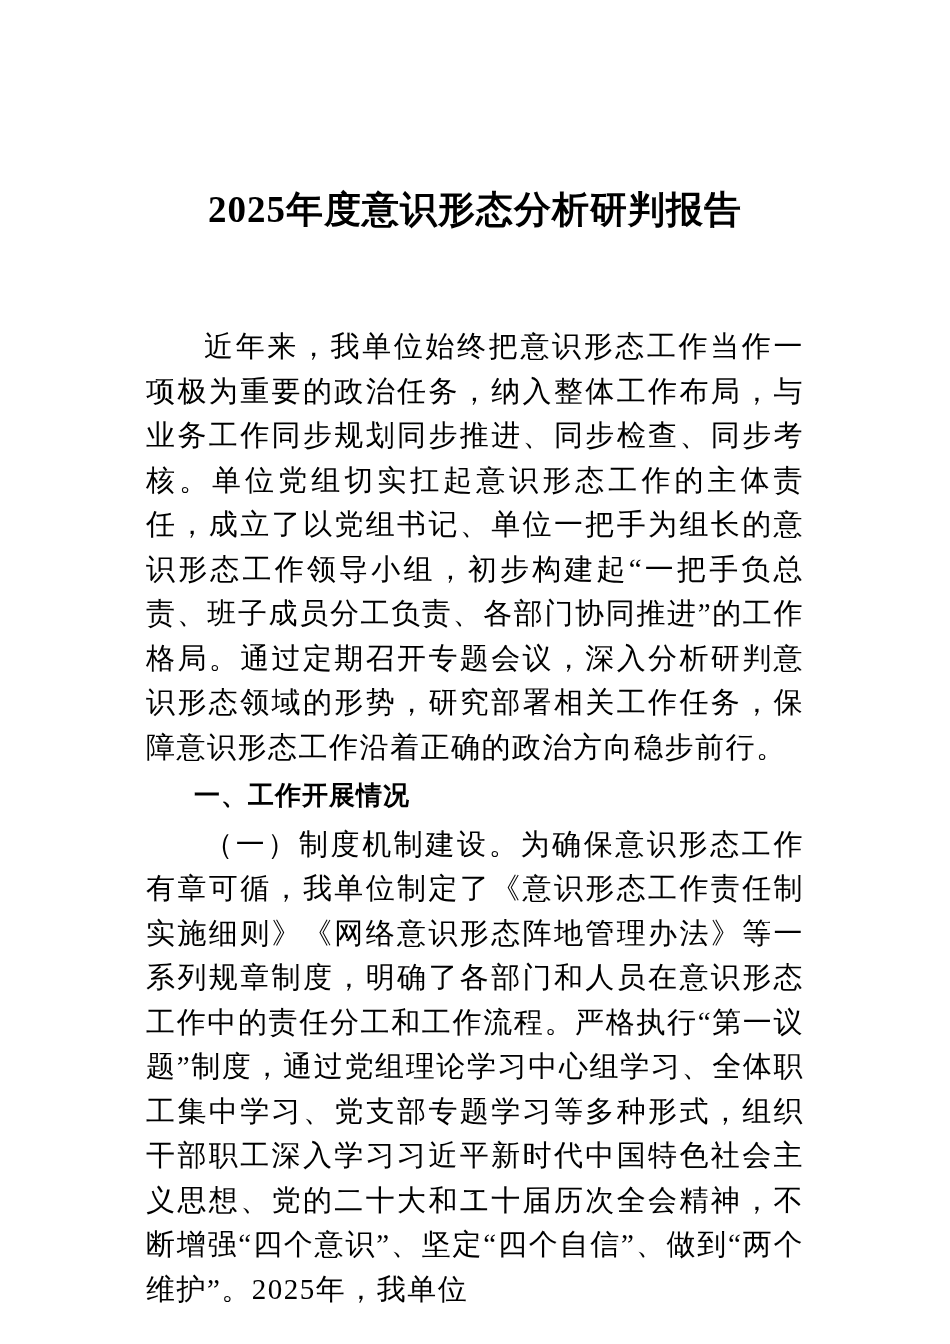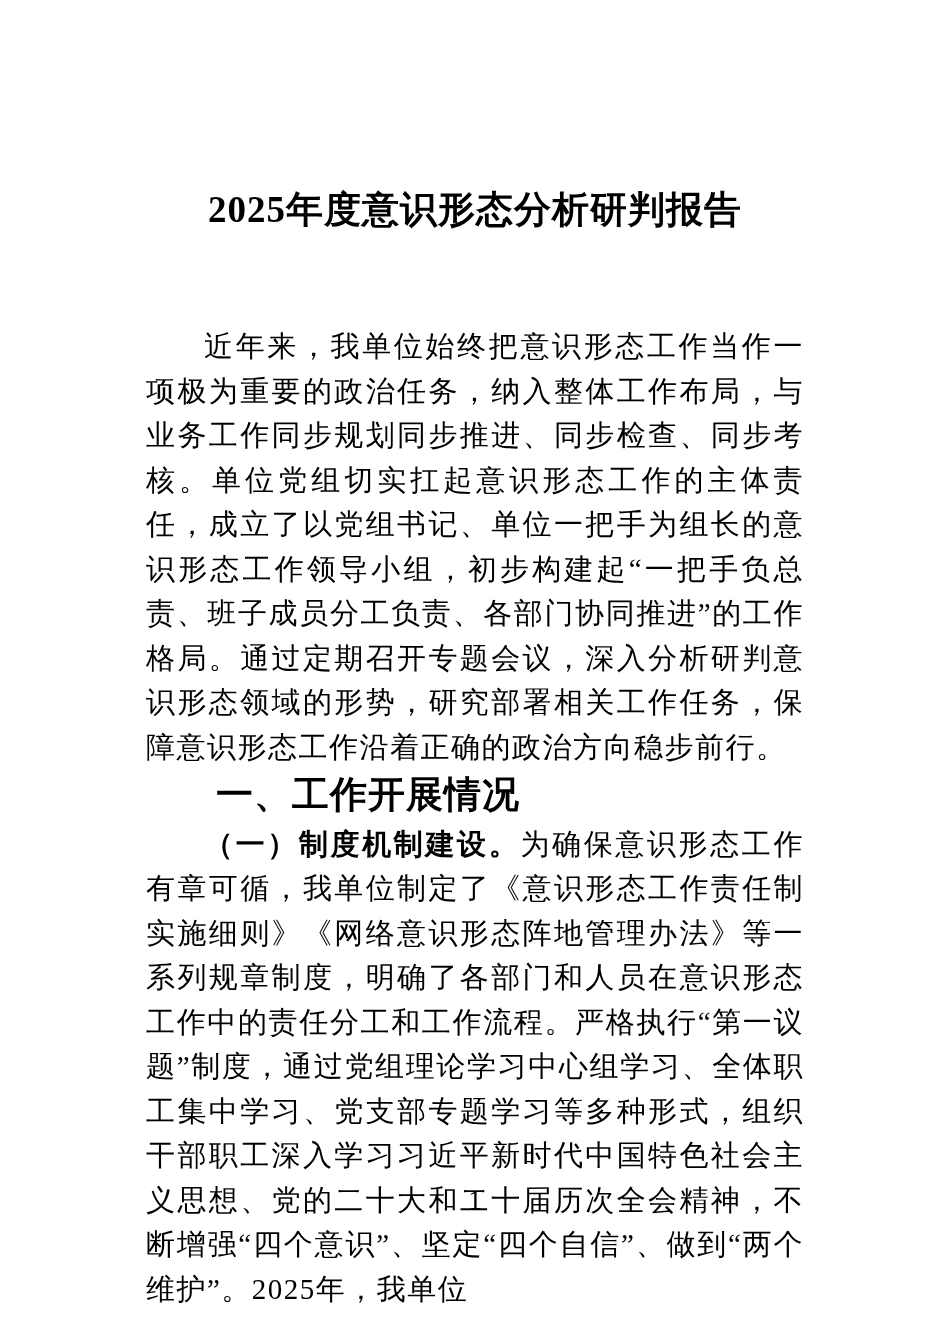--- a/index.html
+++ b/index.html
@@ -34,29 +34,29 @@
     line-height: 44.5px;
     text-align: justify;
     text-justify: inter-character;
     text-indent: 2em;
     letter-spacing: 1.5px;
     word-break: break-all;
     font-family: "Liberation Serif", "DejaVu Serif", serif;
   }
   .section-heading {
     margin: 0;
-    font-size: 37px;
+    font-size: 26px;
     line-height: 44.5px;
     font-weight: bold;
     text-indent: 2em;
     letter-spacing: 1px;
     font-family: "Liberation Sans", "DejaVu Sans", sans-serif;
   }
   .para-lead {
-    font-weight: bold;
+    font-weight: normal;
     font-style: normal;
   }
   .page-number {
     position: absolute;
     left: 0;
     right: 0;
     bottom: 128px;
     text-align: center;
     font-size: 28px;
     line-height: 32px;

